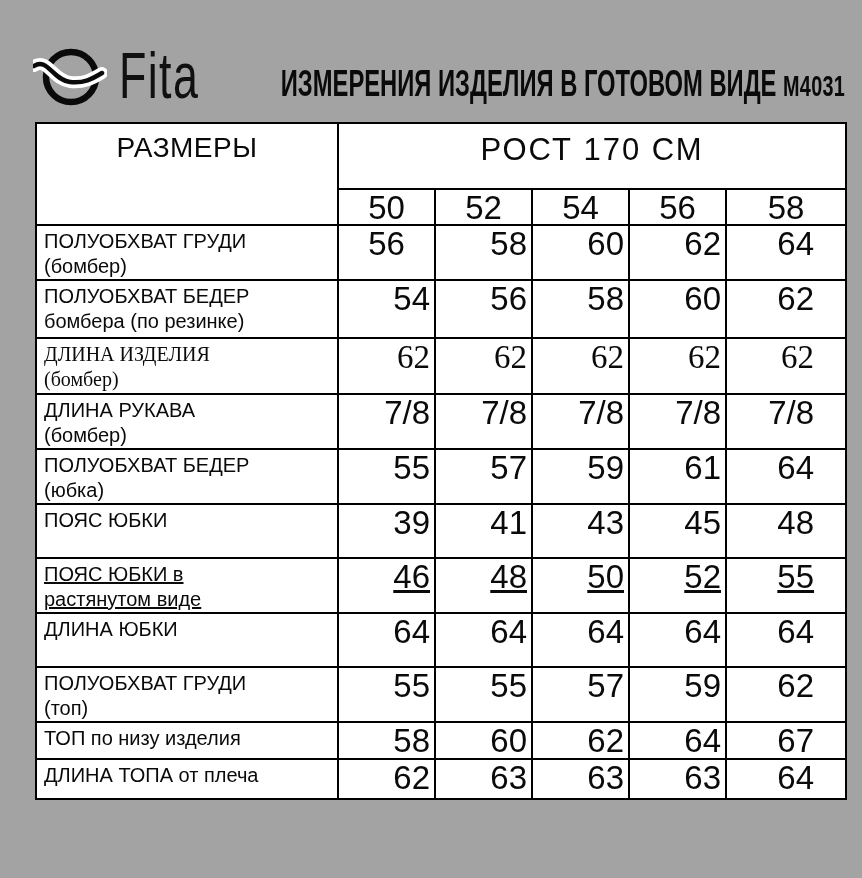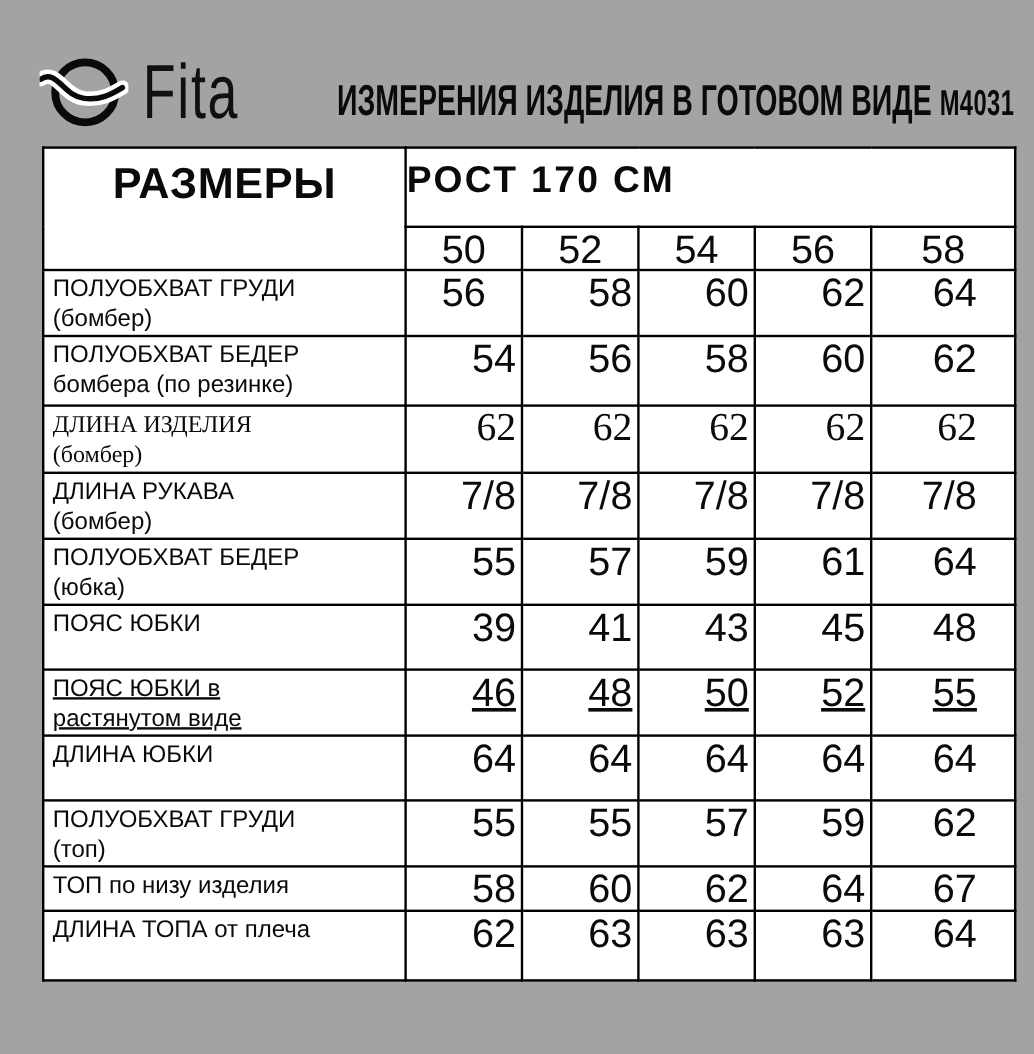--- a/index.html
+++ b/index.html
@@ -32,43 +32,43 @@
   
   .size-table {
     position: absolute; left: 35px; top: 122px;
     width: 810px; border-collapse: collapse; table-layout: fixed;
   }
   .size-table th, .size-table td {
     border: 2px solid #000; padding: 0; vertical-align: top; background: #fff;
   }
   tr.h1 { height: 66px; }
   tr.h2 { height: 33px; }
-  th.corner { font-size: 36px; font-weight: bold; text-align: center; padding-top: 8px; letter-spacing: 0.5px; margin-left: 16px; }
-  th.group  { font-size: 31px; font-weight: bold; text-align: left; padding-top: 8px; letter-spacing: 2px; }
+  th.corner { font-size: 28px; font-weight: normal; text-align: center; padding-top: 8px; letter-spacing: 0.5px; margin-left: 16px; }
+  th.group  { font-size: 31px; font-weight: normal; text-align: center; padding-top: 8px; letter-spacing: 2px; }
   th.size-h { font-size: 33px; font-weight: normal; text-align: center; line-height: 33px; padding-top: 1px; }
 
   td.label {
     font-size: 20px; line-height: 25px; text-align: left;
     padding: 3px 4px 0 7px; white-space: pre-line;
   }
   td.val { font-size: 33px; line-height: 34px; text-align: right; padding: 1px 4px 0 0; }
   td.val:last-child { padding-right: 31px; }
   td.val.c { text-align: center; padding-right: 0; }
 
   tbody tr:nth-child(1)  { height: 53px; }
   tbody tr:nth-child(2)  { height: 58px; }
   tbody tr:nth-child(3)  { height: 56px; font-family: Liberation Serif, serif; }
   tbody tr:nth-child(4)  { height: 49px; }
   tbody tr:nth-child(5)  { height: 54px; }
   tbody tr:nth-child(6)  { height: 54px; }
   tbody tr:nth-child(7)  { height: 51px; text-decoration: underline; }
   tbody tr:nth-child(8)  { height: 54px; }
   tbody tr:nth-child(9)  { height: 51px; }
   tbody tr:nth-child(10) { height: 37px; }
-  tbody tr:nth-child(11) { height: 58px; }
+  tbody tr:nth-child(11) { height: 40px; }
 </style>
 </head>
 <body>
 
 <div class="page">
 
   <header>
     <div class="logo">
       <svg viewBox="0 0 74 68" xmlns="http://www.w3.org/2000/svg">
         <circle cx="38" cy="33" r="25" fill="none" stroke="#0a0a0a" stroke-width="6.5"></circle>

